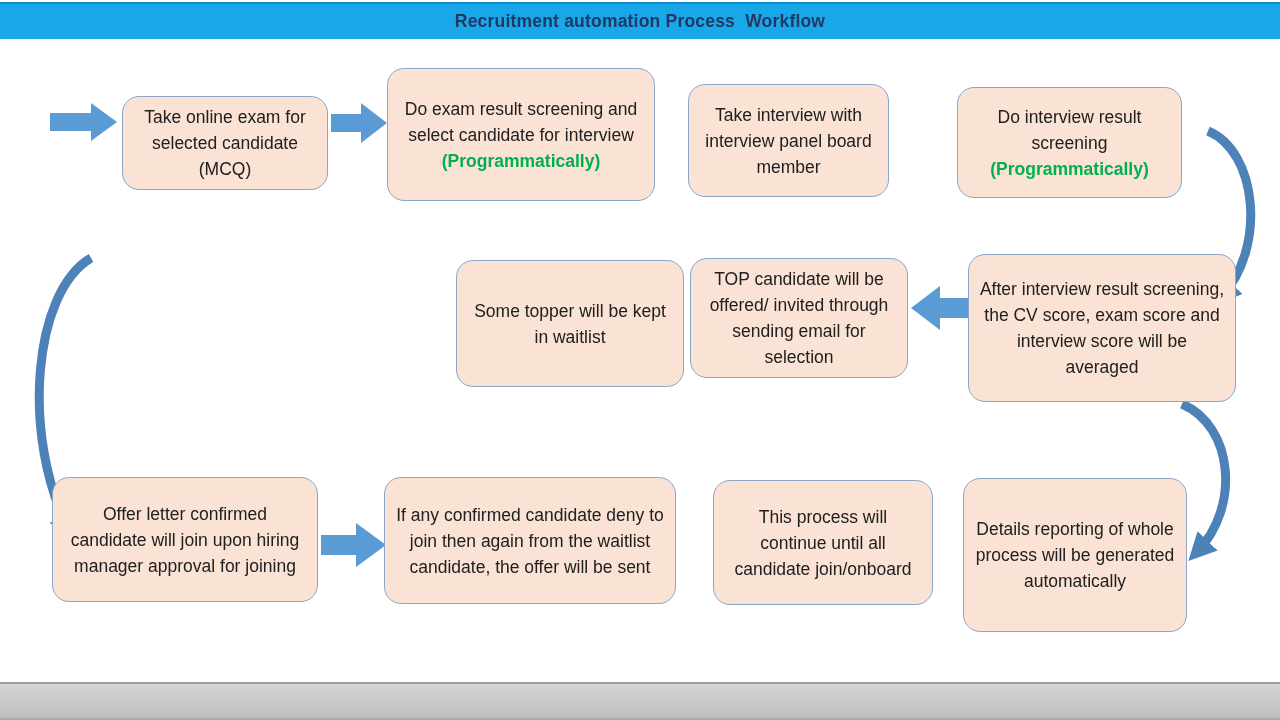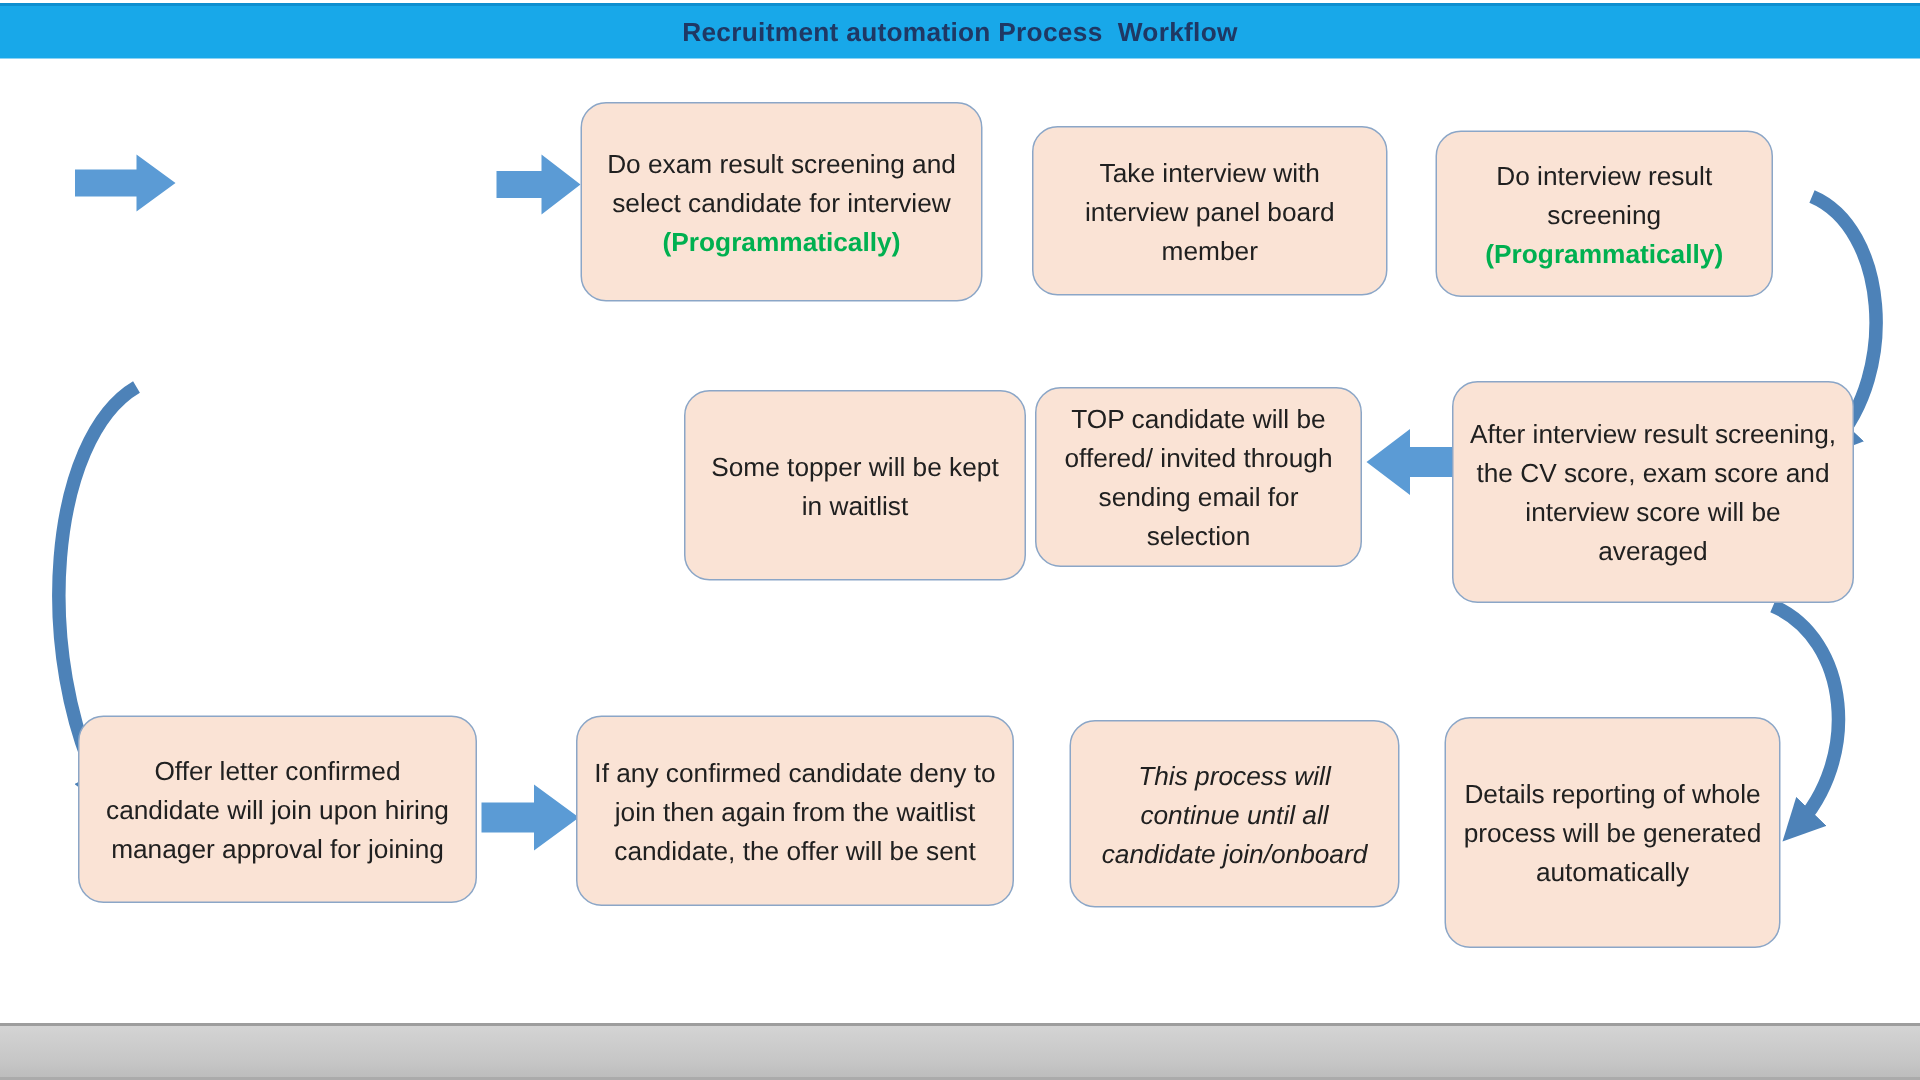--- a/index.html
+++ b/index.html
@@ -66,27 +66,30 @@
     <polygon class="blockarrow" points="50,113 91,113 91,103 117,122 91,141 91,131 50,131"></polygon>
     <polygon class="blockarrow" points="331,114 361,114 361,103 387,123 361,143 361,132 331,132"></polygon>
     <polygon class="blockarrow" points="972,298 940,298 940,286 911,308 940,330 940,318 972,318"></polygon>
     <polygon class="blockarrow" points="321,535 356,535 356,523 386,545 356,567 356,555 321,555"></polygon>
 
     <path class="curve" marker-end="url(#ah)" d="M 1208,131 C 1258,152 1266,248 1222,296"></path>
     <path class="curve" marker-end="url(#ah)" d="M 1182,404 C 1233,426 1241,506 1197,552"></path>
     <path class="curve" marker-end="url(#ah)" d="M 91,258 C 33,292 21,436 69,530"></path>
   </svg>
 
+  <div class="node" style="left:122px;top:96px;width:206px;height:94px;">
+    <span>Take online exam for selected candidate (MCQ)</span>
+  </div>
 
   <div class="node" style="left:387px;top:68px;width:268px;height:133px;">
     <span>Do exam result screening and select candidate for interview</span>
     <span class="hl">(Programmatically)</span>
   </div>
 
-  <div class="node" style="left:688px;top:84px;width:237px;height:113px;">
+  <div class="node" style="left:688px;top:84px;width:201px;height:113px;">
     <span>Take interview with interview panel board member</span>
   </div>
 
   <div class="node" style="left:957px;top:87px;width:225px;height:111px;">
     <span>Do interview result screening</span>
     <span class="hl">(Programmatically)</span>
   </div>
 
 
   <div class="node" style="left:456px;top:260px;width:228px;height:127px;">
@@ -102,21 +105,21 @@
   </div>
 
   <div class="node" style="left:52px;top:477px;width:266px;height:125px;">
     <span>Offer letter confirmed candidate will join upon hiring manager approval for joining</span>
   </div>
 
   <div class="node" style="left:384px;top:477px;width:292px;height:127px;">
     <span>If any confirmed candidate deny to join then again from the waitlist candidate, the offer will be sent</span>
   </div>
 
-  <div class="node" style="left:713px;top:480px;width:220px;height:125px;font-style:italic;">
+  <div class="node" style="left:713px;top:480px;width:220px;height:125px;">
     <span>This process will continue until all candidate join/onboard</span>
   </div>
 
   <div class="node" style="left:963px;top:478px;width:224px;height:154px;">
     <span>Details reporting of whole process will be generated automatically</span>
   </div>
 
   <div class="bottombar"></div>
 
 </div>

